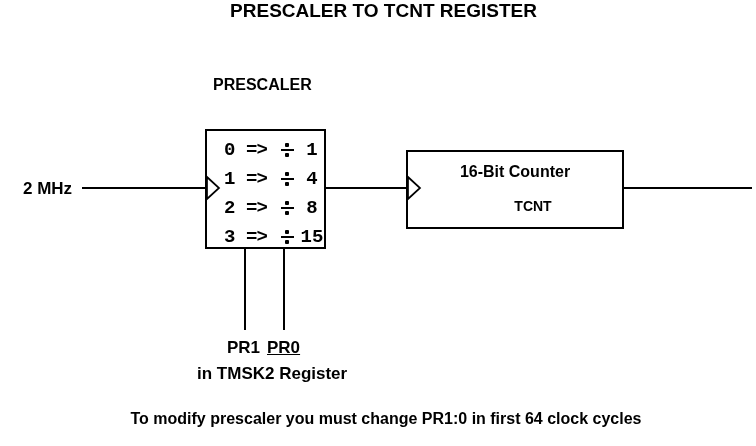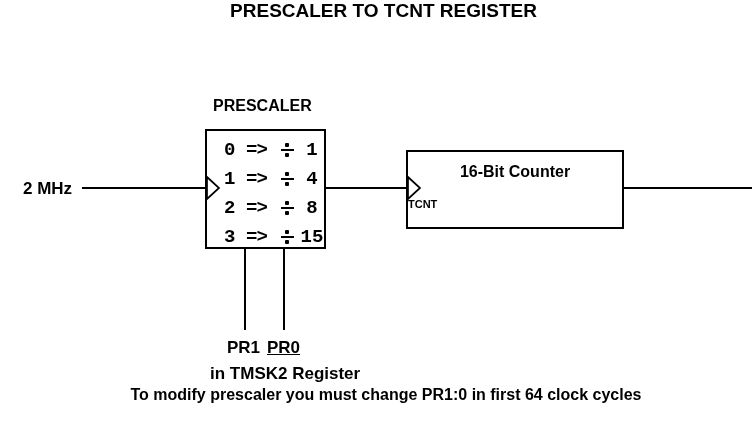--- a/index.html
+++ b/index.html
@@ -40,35 +40,35 @@
     margin-left:10px;
     width:14px;
     display:inline-flex; flex-direction:column; align-items:center;
   }
   .divide .dot { width:4px; height:4px; background:#000; border-radius:1px; }
   .divide .bar { width:13px; height:2px; background:#000; margin:2px 0; }
 
   
   .cnt-box { left:390px; top:150px; width:218px; height:79px; }
   .cnt-title { position:absolute; left:0; top:11px; width:100%; text-align:center; font-size:16px; font-weight:bold; }
-  .cnt-name  { position:absolute; left:0; top:46px; width:100%; text-align:left; font-size:11px; font-weight:bold; }
+  .cnt-name  { position:absolute; left:0; top:46px; width:100%; text-align:center; font-size:14px; font-weight:bold;padding-left:18px; }
 
   .overflow { left:655px; top:160px; width:95px; text-align:right; }
-  .footnote { left:0; top:386px; width:740px; text-align:center; font-size:16px; font-weight:bold; }
+  .footnote { left:0; top:410px; width:740px; text-align:center; font-size:16px; font-weight:bold; }
 
   .clk { position:absolute; }
 </style>
 </head>
 <body>
 
 <div class="canvas">
 
   <div class="abs title">PRESCALER TO TCNT REGISTER</div>
 
-  <div class="abs label16 ps-label" style="left:197px; top:97px;">PRESCALER</div>
+  <div class="abs label16 ps-label" style="left:197px; top:76px;">PRESCALER</div>
 
   <div class="abs label17" style="left:7px; top:179px;">2 MHz</div>
   <div class="line" style="left:66px; top:187px; width:123px; height:2px;"></div>
 
   <div class="box ps-box">
     <div class="ps-row">
       <span class="ps-sel">0</span>
       <span class="ps-arr">=&gt;</span>
       <span class="divide">
           <span class="dot"></span>
@@ -124,17 +124,17 @@
     <path d="M1 2 L13 13 L1 24 Z" fill="#ffffff" stroke="#000000" stroke-width="1.7" stroke-linejoin="miter"></path>
   </svg>
 
   <div class="line" style="left:606px; top:187px; width:130px; height:2px;"></div>
 
   <div class="line" style="left:228px; top:247px; width:2px; height:83px;"></div>
   <div class="line" style="left:267px; top:247px; width:2px; height:83px;"></div>
 
   <div class="abs label17" style="left:211px; top:338px;">PR1</div>
   <div class="abs label17" style="left:251px; top:338px;text-decoration:underline;">PR0</div>
-  <div class="abs label17" style="left:194px; top:364px;">in TMSK2 Register</div>
+  <div class="abs label17" style="left:181px; top:364px;">in TMSK2 Register</div>
 
   <div class="abs footnote">To modify prescaler you must change PR1:0 in first 64 clock cycles</div>
 
 </div>
 
 </body></html>

